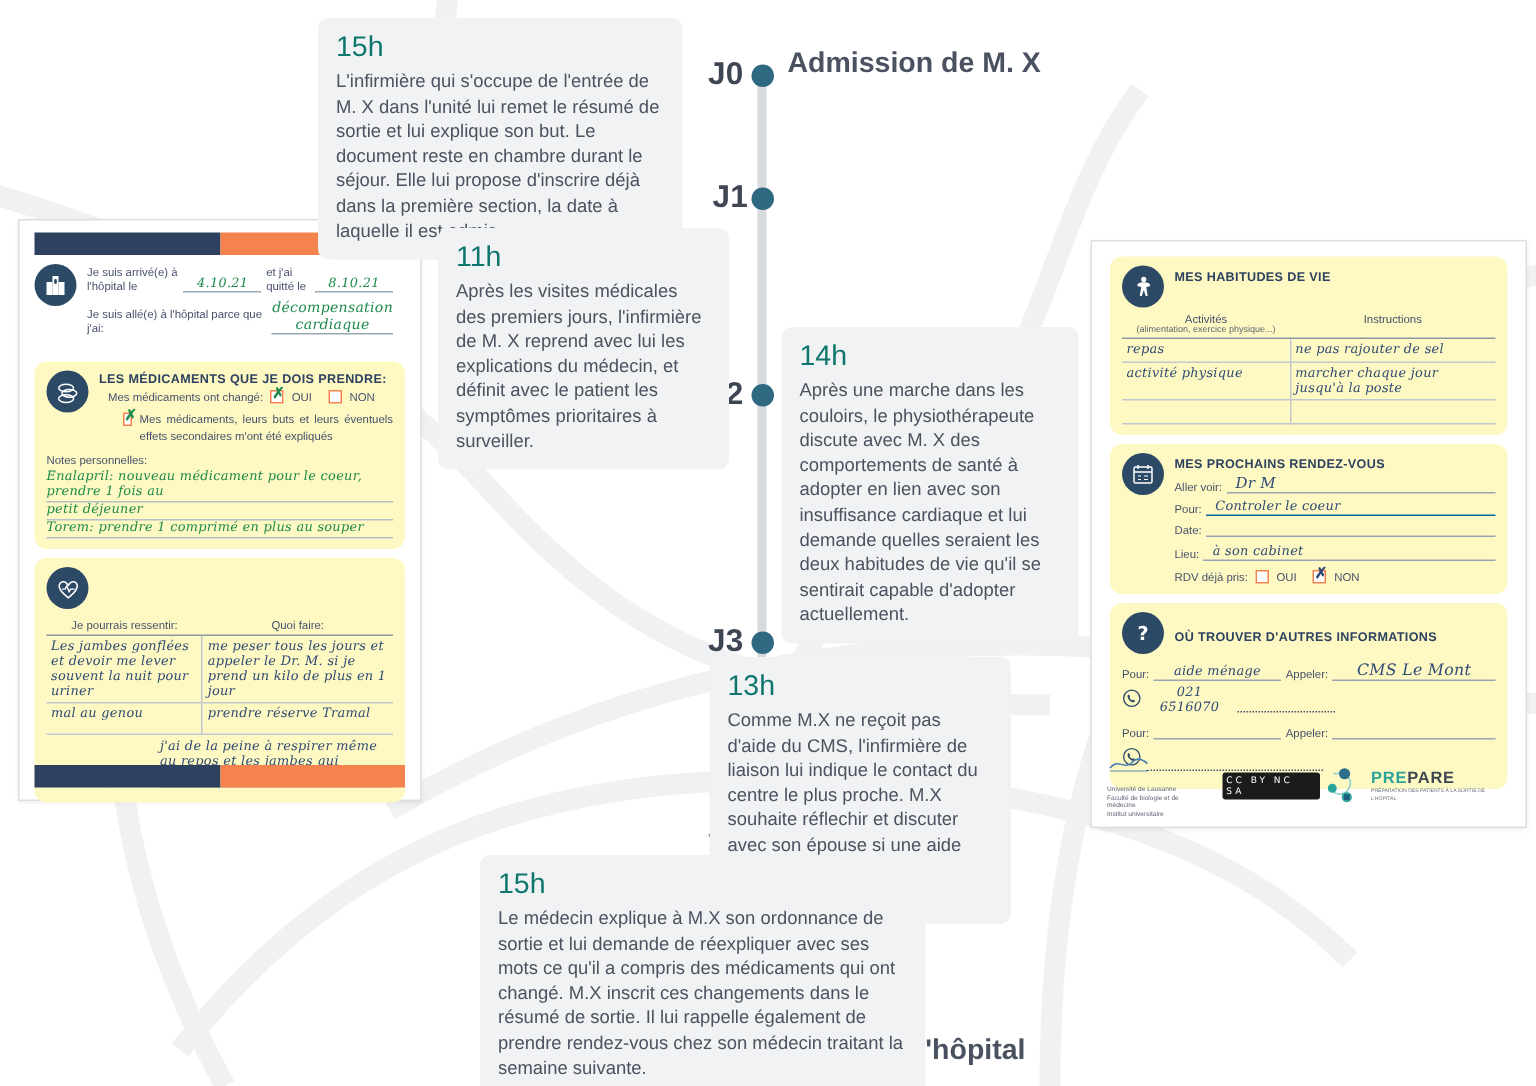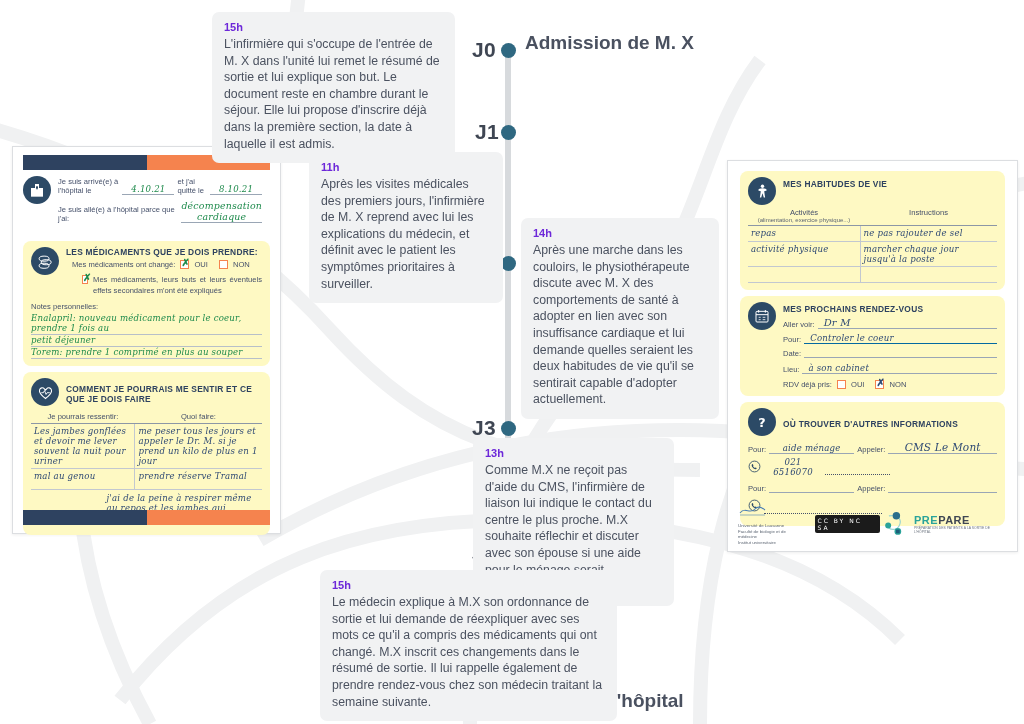--- a/index.html
+++ b/index.html
@@ -29,21 +29,21 @@
     position:absolute; font-weight:bold; font-size:19px; color:#4a5160;
     white-space:nowrap;
   }
 
   
   .event-card {
     position:absolute; z-index:4;
     background:#f1f2f3; border-radius:7px;
     padding:9px 12px 11px 12px;
   }
-  .event-time { font-weight:bold; font-size:11px; color:#6d28d9; margin-bottom:3px; }
+  .event-time { font-weight:normal; font-size:19px; color:#0f766e; margin-bottom:3px; }
   .event-text { font-size:12.3px; line-height:1.35; color:#4b5260; }
 
   
   .doc {
     position:absolute; z-index:3; background:#ffffff;
     border:1px solid #dcdee1;
     box-shadow:0 1px 3px rgba(0,0,0,.07);
   }
   .doc-inner { position:absolute; inset:0; padding:8px 10px; }
 
@@ -163,21 +163,21 @@
 
   <div class="tl-label" style="left:525px; top:32px;">Admission de M. X</div>
   <div class="tl-label" style="left:525px; top:690px;">Sortie de l'hôpital</div>
 </div>
 
 <div class="event-card" style="left:212px; top:12px; width:243px;">
   <div class="event-time">15h</div>
   <div class="event-text">L'infirmière qui s'occupe de l'entrée de M. X dans l'unité lui remet le résumé de sortie et lui explique son but. Le document reste en chambre durant le séjour. Elle lui propose d'inscrire déjà dans la première section, la date à laquelle il est admis.</div>
 </div>
 
-<div class="event-card" style="left:309px; top:152px; width:194px;">
+<div class="event-card" style="left:292px; top:152px; width:194px;">
   <div class="event-time">11h</div>
   <div class="event-text">Après les visites médicales des premiers jours, l'infirmière de M. X reprend avec lui les explications du médecin, et définit avec le patient les symptômes prioritaires à surveiller.</div>
 </div>
 
 <div class="event-card" style="left:521px; top:218px; width:198px;">
   <div class="event-time">14h</div>
   <div class="event-text">Après une marche dans les couloirs, le physiothérapeute discute avec M. X des comportements de santé à adopter en lien avec son insuffisance cardiaque et lui demande quelles seraient les deux habitudes de vie qu'il se sentirait capable d'adopter actuellement.</div>
 </div>
 
 <div class="event-card" style="left:473px; top:438px; width:201px;">
@@ -259,21 +259,20 @@
     </div>
 
     <div class="sec">
       <div class="sec-head" style="align-items:center;">
         <span class="ic ic-lg">
           <svg width="17" height="17" viewBox="0 0 24 24" fill="none" stroke="#fff" stroke-width="1.5">
             <path d="M12 20.5 C5 15 2.5 11.5 3.6 8.2 C4.6 5.2 8.4 4.4 10.4 6.8 L12 8.7 L13.6 6.8 C15.6 4.4 19.4 5.2 20.4 8.2 C21.5 11.5 19 15 12 20.5Z"></path>
             <path d="M6 12.3h3l1.6-3 2.2 5.4 1.5-2.4H18" stroke-width="1.3"></path>
           </svg>
         </span>
-        <div class="sec-title">COMMENT JE POURRAIS ME SENTIR ET CE QUE JE DOIS FAIRE</div>
       </div>
 
       <table class="grid tbl-split" style="margin-top:4px;">
         <tbody>
             <tr>
           <th>Je pourrais ressentir:</th>
           <th>Quoi faire:</th>
         </tr>
         <tr class="cellhand">
           <td class="hand" style="height:34px;">Les jambes gonflées et devoir me lever souvent la nuit pour uriner</td>

